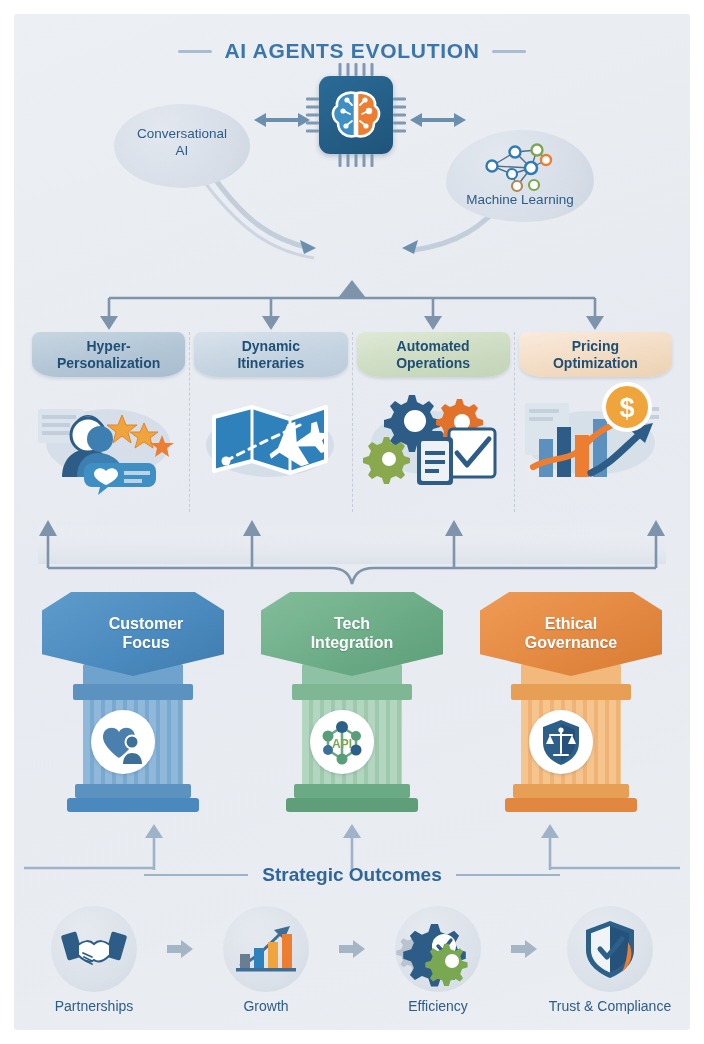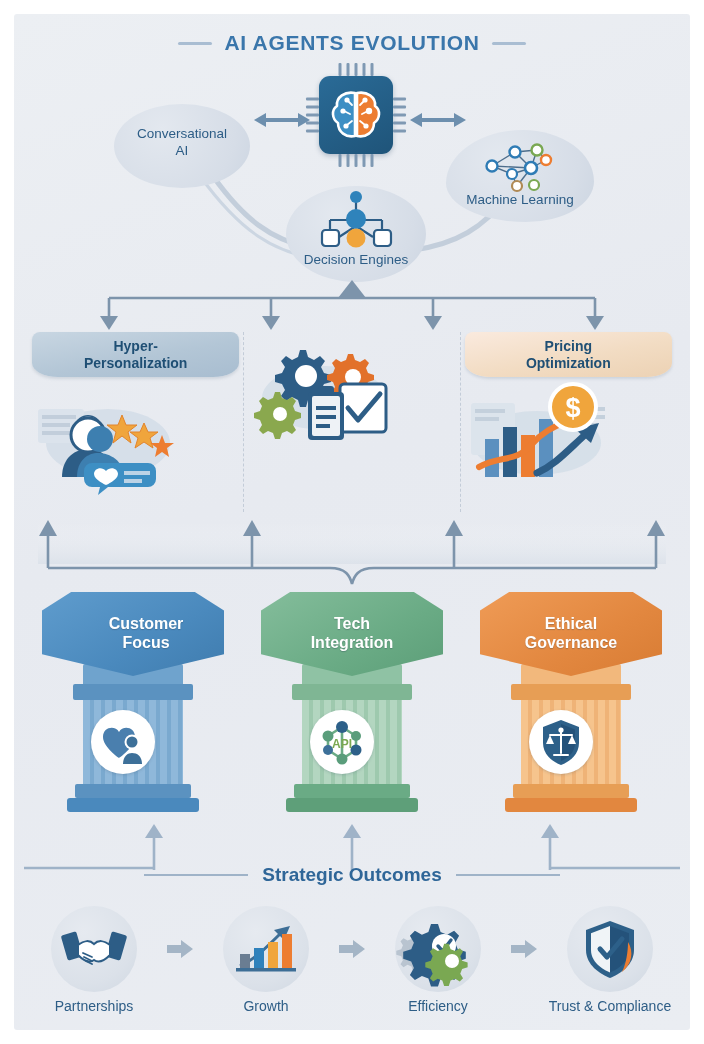--- a/index.html
+++ b/index.html
@@ -13,21 +13,21 @@
     position: absolute;
     left: 14px; top: 14px;
     width: 676px; height: 1016px;
     background: linear-gradient(160deg, #eceff3 0%, #e7eaf0 45%, #eaedf2 100%);
     border-radius: 3px;
     overflow: hidden;
   }
 
   
   #title-band {
-    position: absolute; left: 0; top: 12px; width: 676px; height: 34px;
+    position: absolute; left: 0; top: 20px; width: 676px; height: 34px;
     display: flex; align-items: center; justify-content: center; gap: 12px;
   }
   #title-band .rule { width: 34px; height: 3px; background: #a9bdd2; border-radius: 2px; }
   #title-text {
     font-size: 21px; font-weight: bold; letter-spacing: 0.7px;
     color: #3a76ab; white-space: nowrap;
   }
 
   
   #hub { position: absolute; left: 0; top: 44px; width: 676px; height: 226px; }
@@ -249,36 +249,20 @@
         <polygon points="396,62 408,55 408,69"></polygon>
         <rect x="408" y="60" width="36" height="4"></rect>
         <polygon points="452,62 440,55 440,69"></polygon>
       </g>
       <g fill="#6d8fae">
         <polygon points="302,190 286,182 290,196"></polygon>
         <polygon points="388,190 404,182 400,196"></polygon>
       </g>
     </svg>
 
-    <div class="blob" id="blob-dec">
-      <svg width="86" height="60" style="position:absolute;left:27px;top:4px;">
-        <g stroke="#2d5d86" stroke-width="2.2" fill="none">
-          <line x1="43" y1="10" x2="43" y2="22"></line>
-          <path d="M17 30 L 17 42 M69 30 L 69 42"></path>
-          <path d="M17 30 L 69 30"></path>
-          <path d="M43 36 L 26 47 M43 36 L 60 47"></path>
-        </g>
-        <rect x="9" y="40" width="17" height="16" rx="3.5" fill="#ffffff" stroke="#2d5d86" stroke-width="2.2"></rect>
-        <rect x="61" y="40" width="17" height="16" rx="3.5" fill="#ffffff" stroke="#2d5d86" stroke-width="2.2"></rect>
-        <circle cx="43" cy="7" r="6" fill="#2f83bb"></circle>
-        <circle cx="43" cy="29" r="10" fill="#2f83bb"></circle>
-        <circle cx="43" cy="48" r="9.5" fill="#f0a53c"></circle>
-      </svg>
-      <div class="blob-label" style="top:66px;">Decision Engines</div>
-    </div>
   </div>
 
   <svg id="bus-down" viewBox="0 0 676 56">
     <g stroke="#7d94ab" stroke-width="2.6" fill="none">
       <line x1="95" y1="20" x2="581" y2="20"></line>
       <line x1="95" y1="20" x2="95" y2="40"></line>
       <line x1="257" y1="20" x2="257" y2="40"></line>
       <line x1="419" y1="20" x2="419" y2="40"></line>
       <line x1="581" y1="20" x2="581" y2="40"></line>
     </g>
@@ -322,22 +306,52 @@
           <path d="M60 82 L 116 82 A 8 8 0 0 1 124 90 L 124 98 A 8 8 0 0 1 116 106 L 76 106 L 66 114 L 68 106 L 60 106 A 8 8 0 0 1 52 98 L 52 90 A 8 8 0 0 1 60 82 Z" fill="#3d8fc4"></path>
           <path d="M74 90 C 70 85, 62 87, 62 93 C 62 99, 74 104, 74 104 C 74 104, 86 99, 86 93 C 86 87, 78 85, 74 90 Z" fill="#ffffff"></path>
           <g fill="#bcd3e6">
               <rect x="92" y="90" width="26" height="4"></rect>
               <rect x="92" y="98" width="18" height="4"></rect>
             </g>
         </svg>
       </div>
     </div>
 
-
     <div class="card">
+      <div class="card-head" style="background:linear-gradient(170deg,#d8e2eb 0%,#c5d4e1 55%,#bacbda 100%);">
+        <div class="card-title">
+          <span>Dynamic</span><br>
+          <span>Itineraries</span>
+        </div>
+      </div>
+      <div class="card-art">
+        <svg width="150" height="108" style="position:absolute;left:6px;top:6px;">
+          <ellipse cx="74" cy="62" rx="64" ry="32" fill="#ccd8e5" opacity=".7"></ellipse>
+          <path d="M18 34 L 56 24 L 94 36 L 130 24 L 130 78 L 94 90 L 56 78 L 18 88 Z" fill="#2f81bb" stroke="#ffffff" stroke-width="4" stroke-linejoin="round"></path>
+          <g stroke="#ffffff" stroke-width="3" fill="none">
+            <line x1="56" y1="24" x2="56" y2="78"></line>
+            <line x1="94" y1="36" x2="94" y2="90"></line>
+          </g>
+          <g stroke="#ffffff" stroke-width="3" stroke-dasharray="7 6" fill="none" stroke-linecap="round">
+            <path d="M30 78 C 52 66, 74 56, 104 42"></path>
+          </g>
+          <circle cx="30" cy="78" r="4.5" fill="#ffffff"></circle>
+          <path d="M64 58 L 76 54 L 96 30 L 106 30 L 100 54 L 120 48 L 124 38 L 131 38 L 130 52 L 140 56 L 130 62 L 131 76 L 124 76 L 120 66 L 100 60 L 106 84 L 96 84 L 76 60 L 64 64 Z" fill="#ffffff" transform="rotate(-18 100 57) scale(.82) translate(22 18)"></path>
+          <path d="M58 56 L 72 51 L 92 26 L 103 26 L 96 51 L 118 44 L 122 33 L 130 33 L 129 49 L 140 53 L 129 58 L 130 74 L 122 74 L 118 63 L 96 57 L 103 83 L 92 83 L 72 58 L 58 62 Z" fill="#ffffff" opacity="0"></path>
+        </svg>
+      </div>
+    </div>
+
+    <div class="card">
+      <div class="card-head" style="background:linear-gradient(170deg,#dfe9d6 0%,#cddcc2 55%,#c3d4b7 100%);">
+        <div class="card-title">
+          <span>Automated</span><br>
+          <span>Operations</span>
+        </div>
+      </div>
       <div class="card-art">
         <svg width="150" height="108" style="position:absolute;left:8px;top:4px;">
           <ellipse cx="72" cy="62" rx="62" ry="32" fill="#ccd8e5" opacity=".6"></ellipse>
           <g fill="#2d5d86">
             <path d="M48 14 l6 0 2 7 6 3 6-4 5 5 -4 6 3 6 7 2 0 7 -7 2 -3 6 4 6 -5 5 -6-4 -6 3 -2 7 -6 0 -2-7 -6-3 -6 4 -5-5 4-6 -3-6 -7-2 0-7 7-2 3-6 -4-6 5-5 6 4 6-3 z"></path>
           </g>
           <circle cx="54" cy="40" r="11" fill="#ffffff"></circle>
           <g fill="#e2712a">
             <path d="M96 18 l5 0 2 6 5 2 5-3 4 4 -3 5 2 5 6 2 0 5 -6 2 -2 5 3 5 -4 4 -5-3 -5 2 -2 6 -5 0 -2-6 -5-2 -5 3 -4-4 3-5 -2-5 -6-2 0-5 6-2 2-5 -3-5 4-4 5 3 5-2 z"></path>
           </g>

